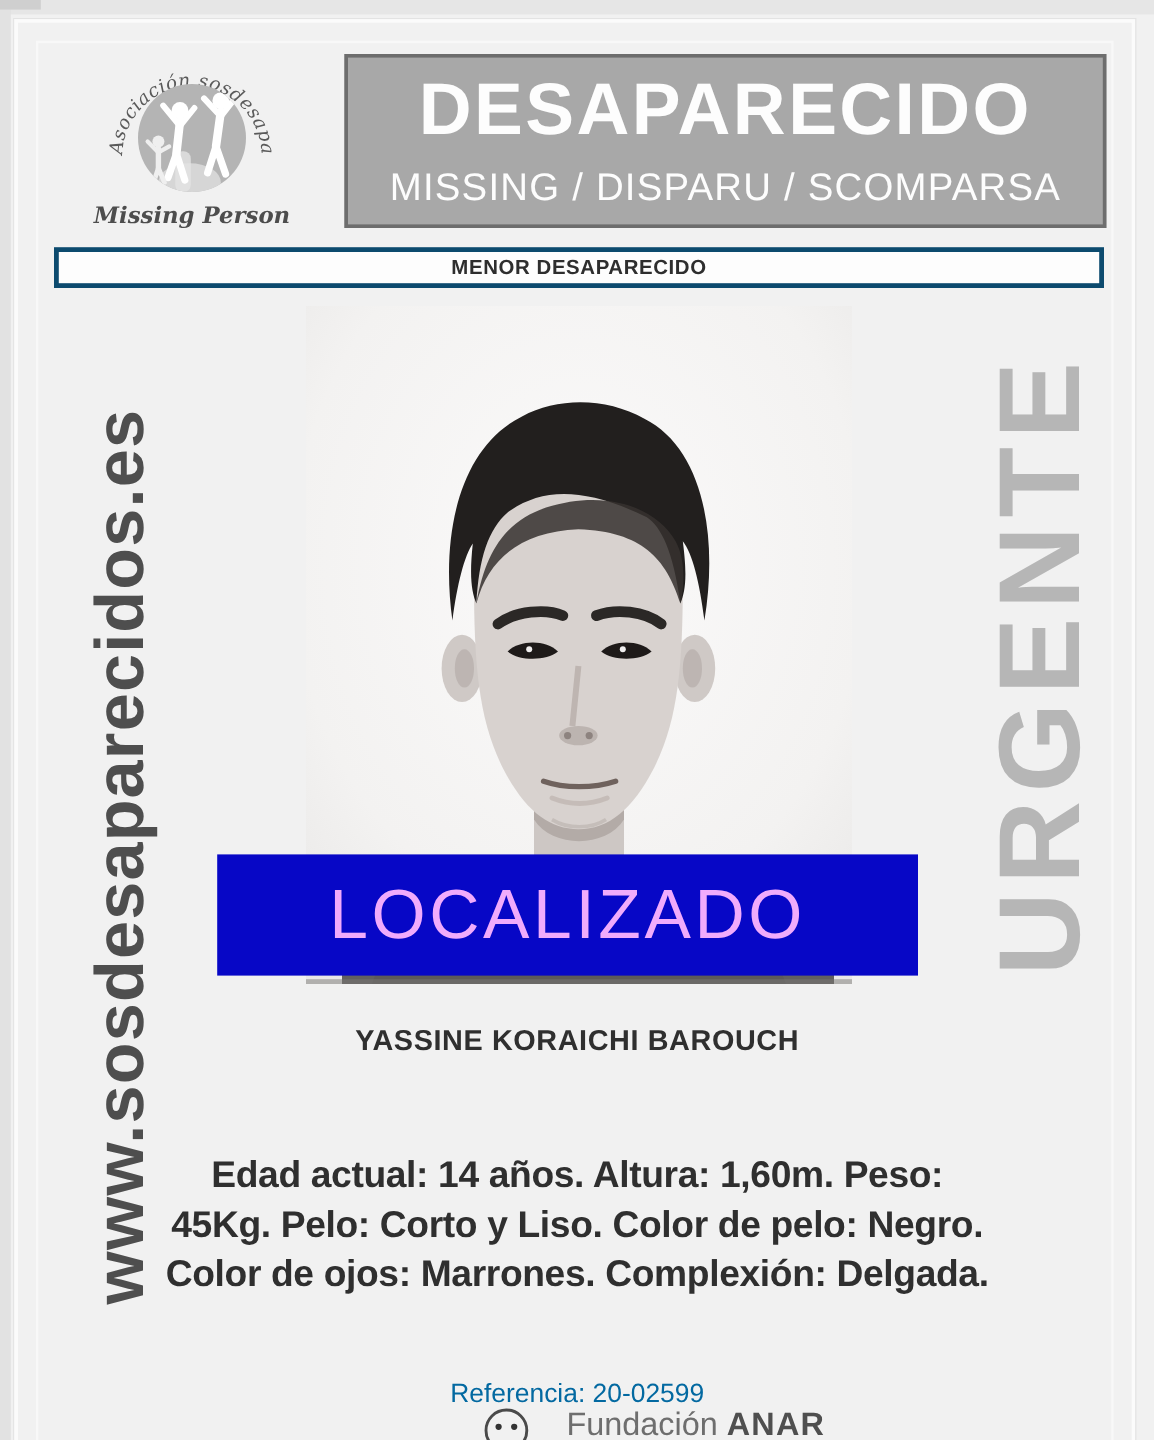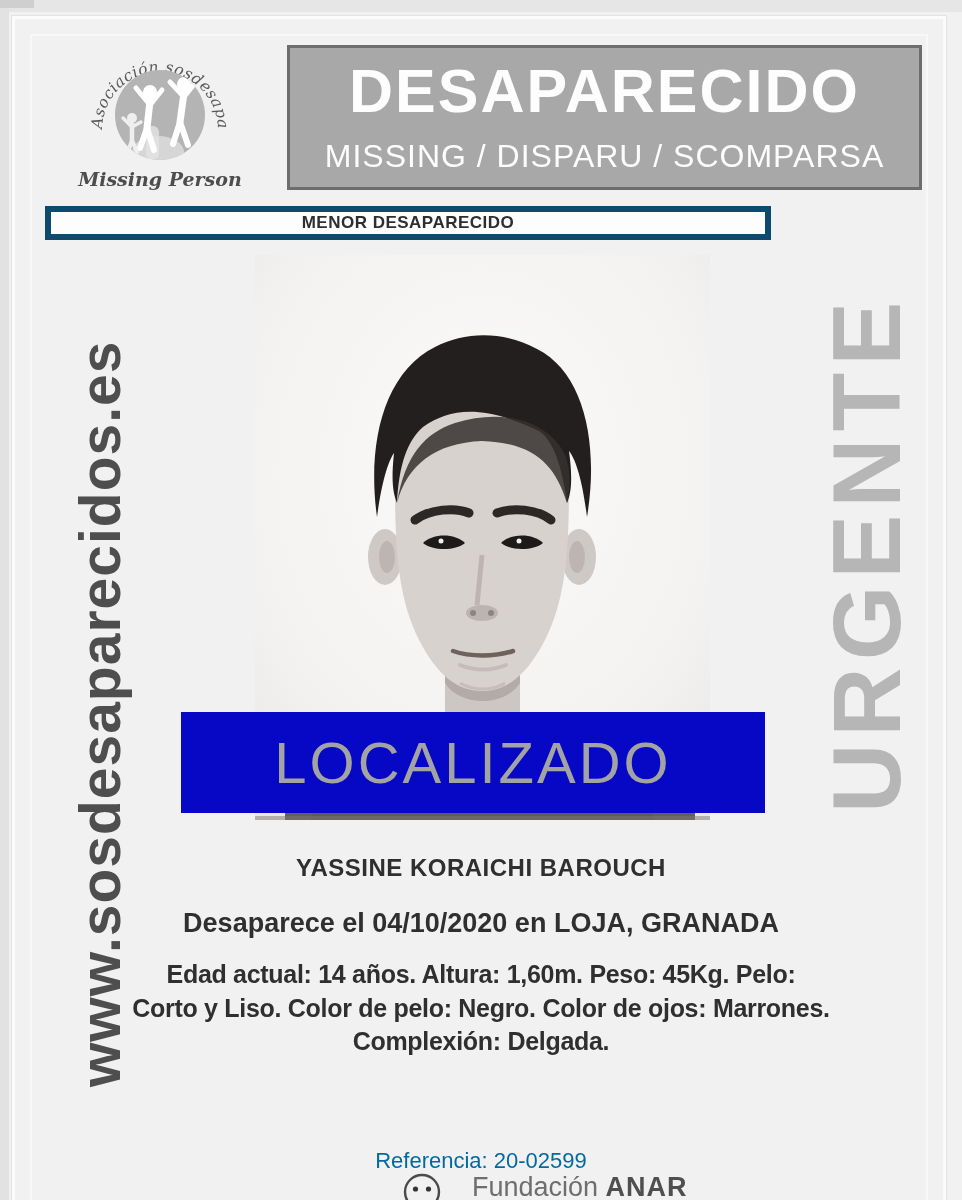--- a/index.html
+++ b/index.html
@@ -21,48 +21,48 @@
     position:absolute;left:287px;top:45px;width:635px;height:145px;
     background:#a8a8a8;border:3px solid #6d6d6d;box-sizing:border-box;
     display:flex;flex-direction:column;align-items:center;justify-content:center;
     color:#fdfdfd;text-align:center;
   }
   .banner-title{font-size:61px;font-weight:600;letter-spacing:2px;line-height:1.0;}
   .banner-sub{font-size:32px;font-weight:500;letter-spacing:1px;margin-top:16px;}
 
   
   .category-bar{
-    position:absolute;left:45px;top:206px;width:726px;height:34px;box-sizing:border-box;
-    border:6px solid #0c4a6e;background:#fdfdfd;display:flex;align-items:center;justify-content:center;
+    position:absolute;left:45px;top:206px;width:875px;height:34px;box-sizing:border-box;
+    border:4px solid #0c4a6e;background:#fdfdfd;display:flex;align-items:center;justify-content:center;
   }
   .category-bar span{font-size:17px;font-weight:600;letter-spacing:.5px;color:#2e2e2e;}
 
   
   .vert{writing-mode:vertical-rl;transform:rotate(180deg);white-space:nowrap;
         display:flex;align-items:center;justify-content:center;position:absolute;}
   .site-vert{left:44px;top:283px;width:112px;height:862px;font-size:57px;font-weight:700;
              color:#4e4e4e;letter-spacing:1px;}
   .urgente-vert{left:804px;top:283px;width:126px;height:542px;font-size:96px;font-weight:700;
              color:#b6b6b6;letter-spacing:7px;}
 
   
   .photo{position:absolute;left:255px;top:255px;width:455px;height:565px;}
 
   
   .status-banner{
     position:absolute;left:181px;top:712px;width:584px;height:101px;
     display:flex;align-items:center;justify-content:center;z-index:5;
   }
-  .status-banner span{color:#a3a3a3;font-size:58px;font-weight:400;letter-spacing:3px;}
+  .status-banner span{color:#f0abfc;font-size:58px;font-weight:400;letter-spacing:3px;}
 
   
   .txt{position:absolute;left:131px;width:700px;text-align:center;color:#2f2f2f;}
   .person-name{top:854px;font-size:24px;font-weight:700;letter-spacing:.5px;}
   .disappearance{top:908px;font-size:27px;font-weight:700;}
-  .description{top:958px;font-size:25px;font-weight:700;line-height:1.34;letter-spacing:-.3px;}
+  .description{top:958px;font-size:31px;font-weight:700;line-height:1.34;letter-spacing:-.3px;}
   .clothing{top:1070px;font-size:25px;font-weight:700;line-height:1.34;letter-spacing:-.3px;}
   .reference{top:1148px;font-size:22px;font-weight:400;color:#0369a1;}
 
   
   .footer-smiley{position:absolute;left:400px;top:1168px;width:44px;height:44px;}
   .footer-org{position:absolute;left:472px;top:1172px;font-size:27px;color:#6e6e6e;white-space:nowrap;}
   .footer-org b{color:#4f4f4f;letter-spacing:1px;font-weight:800;}
 </style>
 </head>
 <body>
@@ -173,21 +173,20 @@
 
     <rect x="30" y="556" width="410" height="9" fill="#4a4846" opacity="0.85"></rect>
     <rect x="0" y="561" width="455" height="4" fill="#7a7876" opacity="0.5"></rect>
   </svg>
 
   <div class="status-banner" style="background-color: rgb(7, 7, 198);">
     <span>LOCALIZADO</span>
   </div>
 
   <div class="txt person-name">YASSINE KORAICHI BAROUCH</div>
-  <div class="txt disappearance">Desaparece el 04/10/2020 en LOJA, GRANADA</div>
   <div class="txt description">Edad actual: 14 años. Altura: 1,60m. Peso: 45Kg. Pelo: Corto y Liso. Color de pelo: Negro. Color de ojos: Marrones. Complexión: Delgada.</div>
   <div class="txt reference">Referencia: 20-02599</div>
 
   <svg class="footer-smiley" viewBox="0 0 44 44">
     <circle cx="22" cy="24" r="17" fill="none" stroke="#4a4a4a" stroke-width="2.4"></circle>
     <circle cx="15.5" cy="21" r="2.6" fill="#333"></circle>
     <circle cx="28.5" cy="21" r="2.6" fill="#333"></circle>
   </svg>
   <div class="footer-org">
     <span>Fundación</span>

